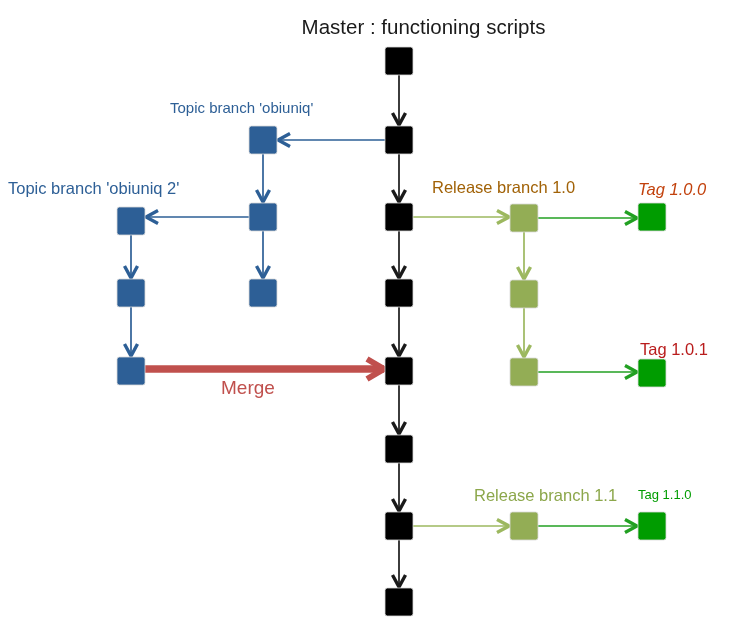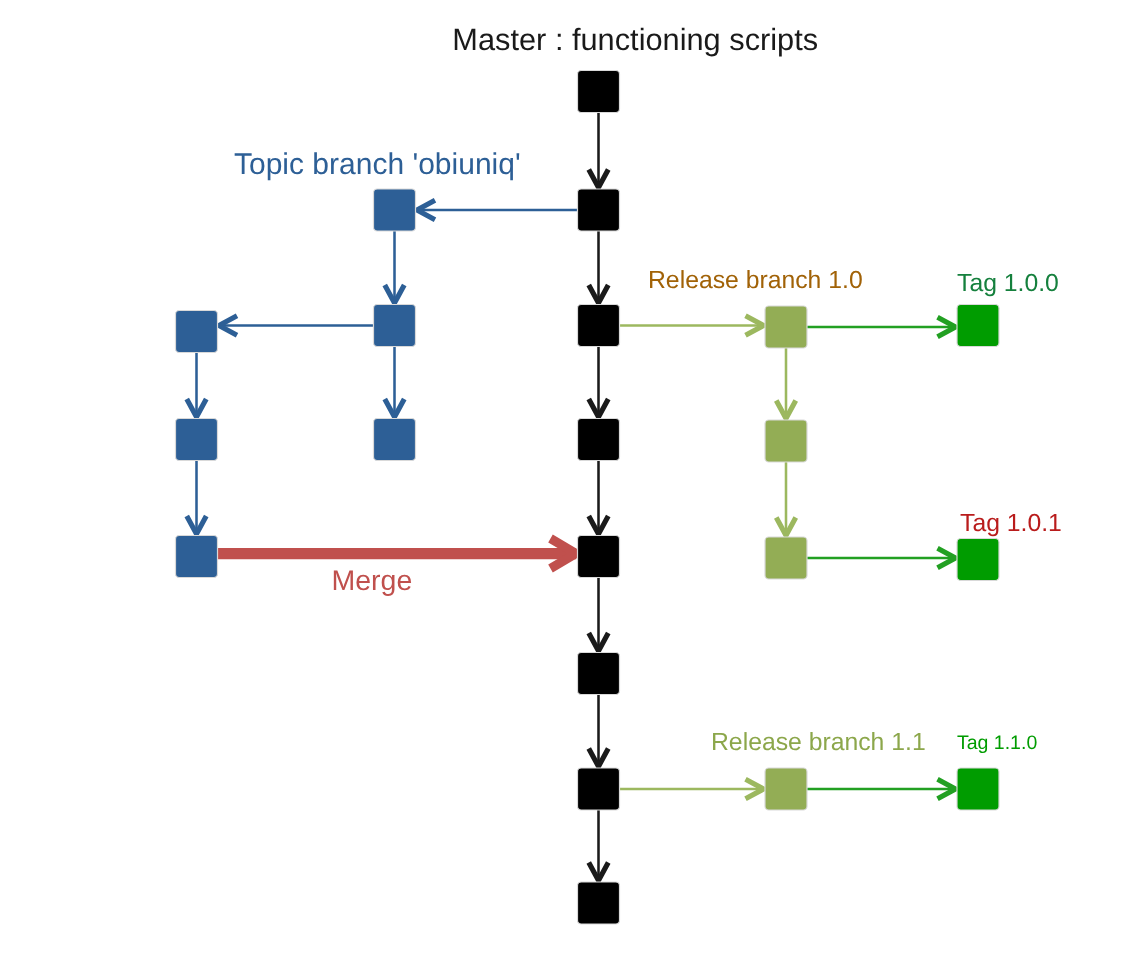--- a/index.html
+++ b/index.html
@@ -7,24 +7,24 @@
     position:relative;
     width:747px;height:637px;
     background:#ffffff;
     font-family:"Liberation Sans", sans-serif;
     overflow:hidden;
     padding-left:39px;
   }
   #diagram-svg{position:absolute;left:0;top:0;}
   .lbl{position:absolute;white-space:nowrap;line-height:1.15;}
   .lbl-title{left:231px;top:15px;width:385px;text-align:center;font-size:20.5px;color:#1a1a1a;}
-  .lbl-topic1{left:156px;top:99px;font-size:20px;color:#2d5f96;}
+  .lbl-topic1{left:170px;top:99px;font-size:15px;color:#2d5f96;}
   .lbl-topic2{left:8px;top:179px;font-size:16.5px;color:#2d5f96;}
   .lbl-rel10{left:432px;top:178px;font-size:16.5px;color:#a16207;}
-  .lbl-tag100{left:638px;top:180px;font-size:16.5px;color:#15803d;}
+  .lbl-tag100{left:638px;top:180px;font-size:16.5px;color:#c2410c;font-style:italic;}
   .lbl-tag101{left:640px;top:340px;font-size:16.5px;color:#b91c1c;}
   .lbl-merge{left:221px;top:377px;font-size:19px;color:#c0504d;}
   .lbl-rel11{left:434px;top:486px;font-size:16.5px;color:#8ca74b;margin-left:40px;}
   .lbl-tag110{left:638px;top:488px;font-size:13px;color:#009c00;}
 </style>
 </head>
 <body>
 
 <div id="stage">
   <svg id="diagram-svg" width="747" height="637">
@@ -84,19 +84,20 @@
       <rect x="510" y="280" width="28" height="28" rx="2.5" fill="#93ad55" stroke="#d9d9d9" stroke-width="0.8"></rect>
       <rect x="510" y="358" width="28" height="28" rx="2.5" fill="#93ad55" stroke="#d9d9d9" stroke-width="0.8"></rect>
       <rect x="510" y="512" width="28" height="28" rx="2.5" fill="#93ad55" stroke="#d9d9d9" stroke-width="0.8"></rect>
       <rect x="638" y="203" width="28" height="28" rx="2.5" fill="#009c00" stroke="#d9d9d9" stroke-width="0.8"></rect>
       <rect x="638" y="359" width="28" height="28" rx="2.5" fill="#009c00" stroke="#d9d9d9" stroke-width="0.8"></rect>
       <rect x="638" y="512" width="28" height="28" rx="2.5" fill="#009c00" stroke="#d9d9d9" stroke-width="0.8"></rect>
     </svg>
 
   <div class="lbl lbl-title">Master : functioning scripts</div>
   <div class="lbl lbl-topic1">Topic branch 'obiuniq'</div>
+  <div class="lbl lbl-topic2">Topic branch 'obiuniq 2'</div>
   <div class="lbl lbl-rel10">Release branch 1.0</div>
   <div class="lbl lbl-tag100">Tag 1.0.0</div>
   <div class="lbl lbl-tag101">Tag 1.0.1</div>
   <div class="lbl lbl-merge">Merge</div>
   <div class="lbl lbl-rel11">Release branch 1.1</div>
   <div class="lbl lbl-tag110">Tag 1.1.0</div>
 </div>
 
 </body></html>

